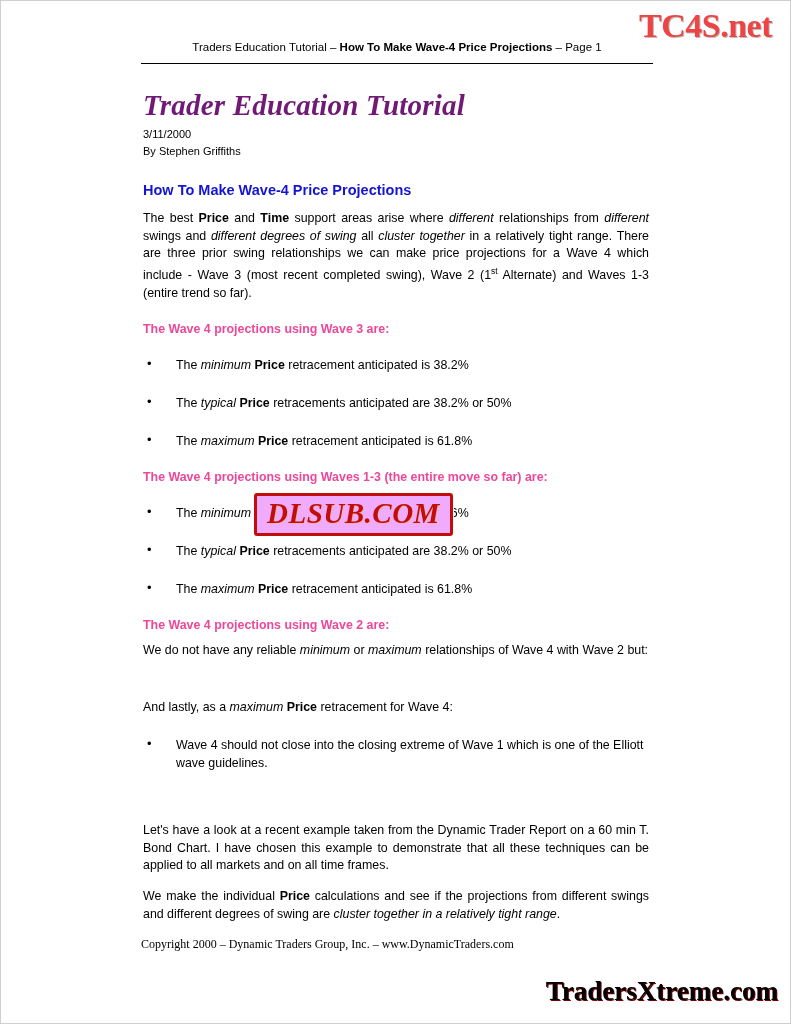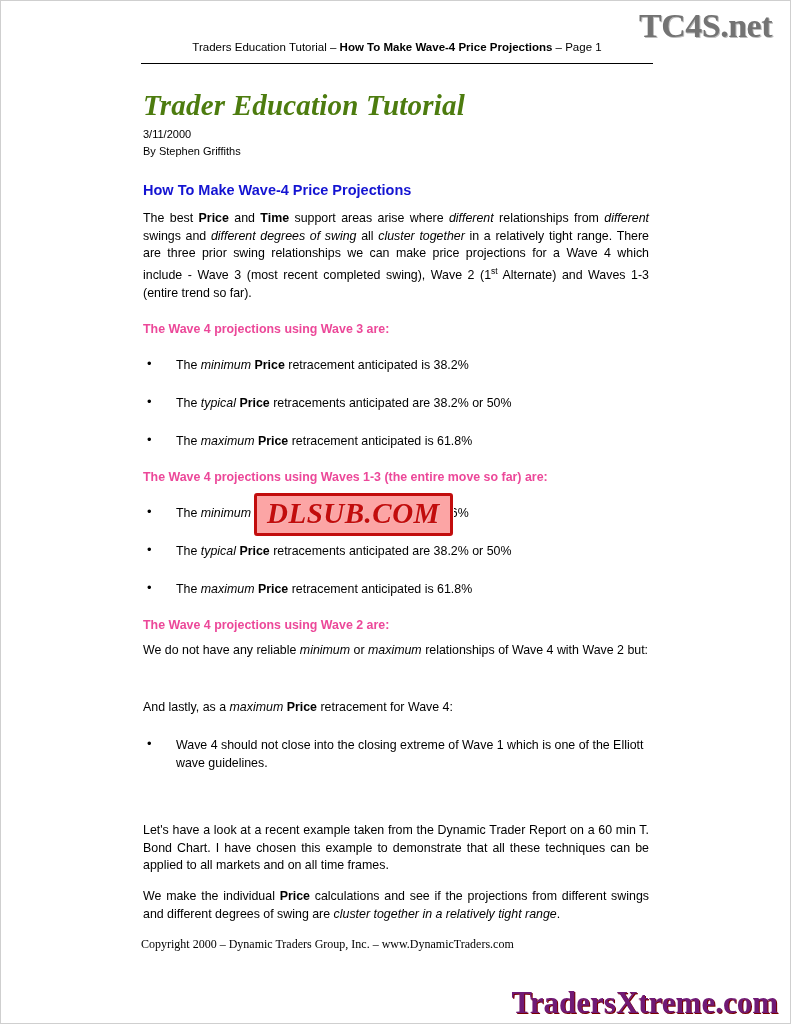--- a/index.html
+++ b/index.html
@@ -22,33 +22,33 @@
   }
 
   
   .wm-top {
     position: absolute;
     top: 6px;
     right: 18px;
     font-family: "Liberation Serif", serif;
     font-weight: bold;
     font-size: 34px;
-    color: #737373;
+    color: #ef4444;
     letter-spacing: -0.5px;
     text-shadow: 1px 1px 0 #bdbdbd;
   }
   
   .wm-bottom {
     position: absolute;
-    bottom: 2px;
+    bottom: 16px;
     right: 12px;
     font-family: "Liberation Serif", serif;
     font-weight: bold;
-    font-size: 31px;
-    color: #701a75;
+    font-size: 27px;
+    color: #000000;
     text-shadow: 1px 1px 0 #7a0000;
   }
 
   
   .header {
     position: absolute;
     top: 40px;
     left: 140px;
     width: 512px;
     text-align: center;
@@ -71,21 +71,21 @@
     left: 142px;
     top: 88px;
     width: 506px;
   }
 
   h1.doc-title {
     font-family: "Liberation Serif", serif;
     font-style: italic;
     font-weight: bold;
     font-size: 29px;
-    color: #4d7c0f;
+    color: #701a75;
     margin: 0 0 4px 0;
     letter-spacing: 0.2px;
   }
   .byline {
     font-family: Liberation Sans, sans-serif;
     font-size: 11px;
     line-height: 17px;
     margin: 0 0 0 0;
   }
 
@@ -144,21 +144,21 @@
   
   .stamp {
     position: absolute;
     left: 253px;
     top: 492px;
     font-family: "Liberation Serif", serif;
     font-weight: bold;
     font-style: italic;
     font-size: 29px;
     color: #c20d0d;
-    background: #fca5a5;
+    background: #f0abfc;
     border: 3px solid #c20d0d;
     border-radius: 3px;
     padding: 1px 10px 3px 10px;
     letter-spacing: 0.5px;
     text-shadow: 1px 1px 0 #f3b3b3;
     box-shadow: 0 0 0 1px #ffffff;
   }
 
   
   .footer {

